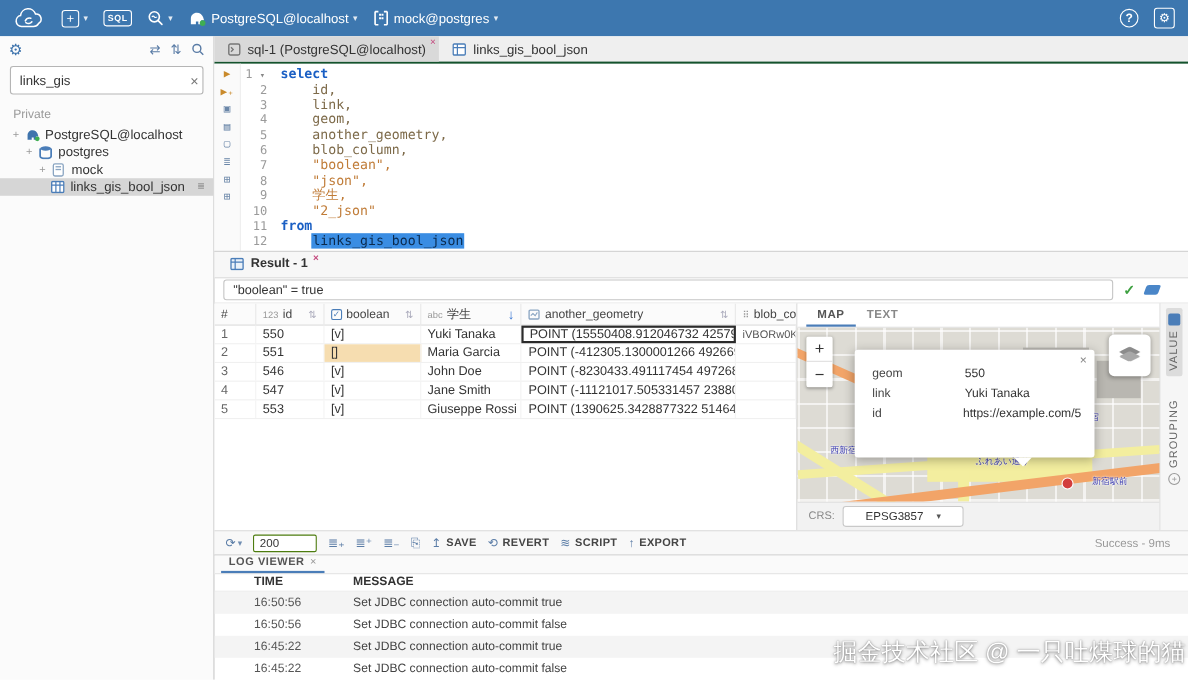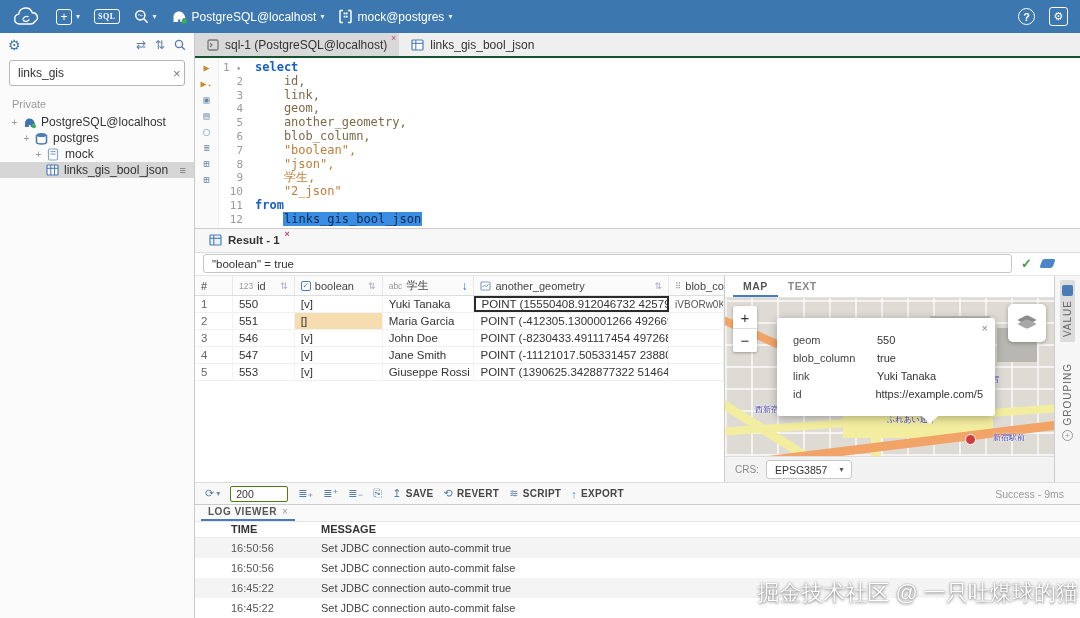--- a/index.html
+++ b/index.html
@@ -4,21 +4,21 @@
 <style>
   * { margin:0; padding:0; box-sizing:border-box; }
   html,body { width:1080px; height:618px; overflow:hidden; }
   body { font-family:"Liberation Sans", sans-serif; font-size:12px; color:#333; background:#fff; position:relative; }
 
   
   .topbar { height:33px; background:#3d77af; display:flex; align-items:center; gap:14px; padding:0 12px; color:#fff; }
   .tb-item { display:flex; align-items:center; gap:4px; cursor:pointer; }
   .chev { font-size:8px; opacity:.85; }
   .plus-box { width:16px; height:16px; border:1.6px solid #fff; border-radius:3px; display:flex; align-items:center; justify-content:center; font-size:12px; line-height:1; }
-  .sql-badge { border:1.6px solid #fff; border-radius:3px; font-size:8px; font-weight:bold; padding:2px 3px; letter-spacing:.5px;font-family:Liberation Serif, serif; }
+  .sql-badge { border:1.6px solid #fff; border-radius:3px; font-size:8px; font-weight:bold; padding:2px 3px; letter-spacing:.5px; }
   .tb-label { font-size:12px; }
   .tb-right { margin-left:auto; display:flex; align-items:center; gap:14px; }
   .help-circle { width:17px; height:17px; border:1.5px solid #fff; border-radius:50%; display:flex; align-items:center; justify-content:center; font-size:11px; font-weight:bold; }
   .gear-box { width:19px; height:19px; border:1.5px solid #fff; border-radius:3px; display:flex; align-items:center; justify-content:center; font-size:11px; }
 
   
   .main { display:flex; height:585px; }
   .sidebar { width:195px; background:#fbfbfb; border-right:1px solid #c9c9c9; }
   .sb-toolbar { height:24px; display:flex; align-items:center; padding:0 8px; gap:9px; }
   .sb-gear { color:#3f74ad; font-size:14px; }
@@ -106,21 +106,21 @@
   .layers-glyph span:nth-child(1){ top:-3px; background:#8b8b8b;}
   .layers-glyph span:nth-child(2){ top:1px; background:#a8a8a8;}
   .map-popup { position:absolute; left:52px; top:20px; width:218px; height:98px; background:#fff; border-radius:3px; box-shadow:0 2px 10px rgba(0,0,0,.3); padding:13px 12px 8px 16px; z-index:5; }
   .map-popup:after { content:""; position:absolute; left:145px; bottom:-8px; border:8px solid transparent; border-top-color:#fff; border-bottom:none; }
   .pp-close { position:absolute; right:7px; top:4px; color:#888; font-size:11px; }
   .pp-row { display:flex; font-size:11px; color:#333; line-height:18px; }
   .pp-k { width:84px; color:#444; }
   .marker { position:absolute; left:148px; top:100px; width:12px; height:12px; border-radius:50%; background:#3a5bd0; border:2px solid #fff; box-shadow:0 1px 3px rgba(0,0,0,.4); z-index:4; }
   .red-badge { position:absolute; left:240px; top:136px; width:11px; height:11px; border-radius:50%; background:#d23c3c; border:1.5px solid #fff; z-index:3; }
   .crs-row { height:26px; background:#f2f2f2; border-top:1px solid #ddd; display:flex; align-items:center; gap:7px; padding:0 10px; font-size:10px; color:#888; }
-  .crs-select { background:#fff; border:1px solid #c9c9c9; border-radius:3px; height:19px; padding:0 8px; display:flex; align-items:center; gap:12px; font-size:10.5px; color:#333; }
+  .crs-select { background:#fff; border:1px solid #c9c9c9; border-radius:3px; height:19px; padding:0 20px; display:flex; align-items:center; gap:12px; font-size:10.5px; color:#333; }
   .crs-select .chev { color:#555; opacity:1; }
 
   
   .right-strip { flex:1; background:#f6f6f6; display:flex; flex-direction:column; align-items:center; padding-top:4px; gap:16px; }
   .strip-tab { display:flex; flex-direction:column; align-items:center; gap:4px; padding:5px 2px; border-radius:2px; }
   .strip-tab.active { background:#dcdcdc; }
   .v-text { writing-mode:vertical-rl; transform:rotate(180deg); font-size:10px; color:#666; letter-spacing:1px; }
   .strip-ic-grid { width:11px; height:11px; background:#4a7db8; border-radius:2px; }
   .strip-ic-circ { width:11px; height:11px; border:1.3px solid #999; border-radius:50%; color:#999; font-size:8px; line-height:9px; text-align:center; }
 
@@ -490,24 +490,20 @@
                   <span></span>
                   <span></span>
                 </span>
             </div>
 
             <div class="map-popup">
               <span class="pp-close">×</span>
               <div class="pp-row">
                   <span class="pp-k">geom</span>
                   <span class="pp-v">550</span>
-                </div>
-              <div class="pp-row">
-                  <span class="pp-k">blob_column</span>
-                  <span class="pp-v">true</span>
                 </div>
               <div class="pp-row">
                   <span class="pp-k">link</span>
                   <span class="pp-v">Yuki Tanaka</span>
                 </div>
               <div class="pp-row">
                   <span class="pp-k">id</span>
                   <span class="pp-v">https://example.com/5</span>
                 </div>
             </div>

